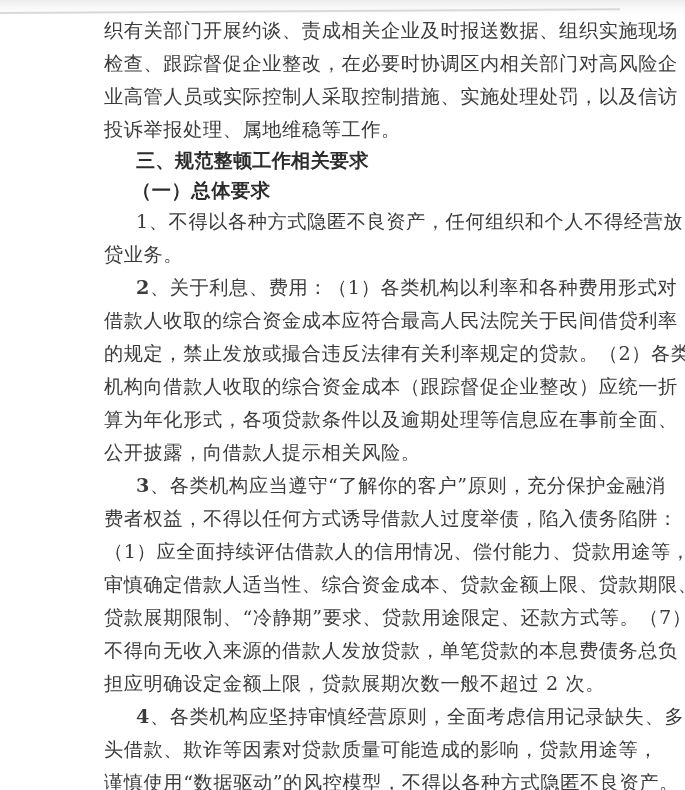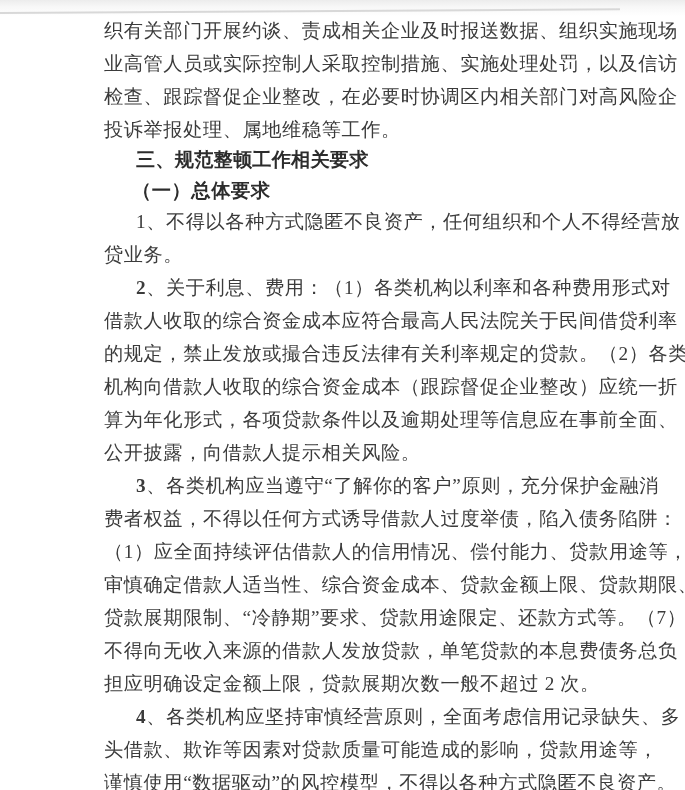--- a/index.html
+++ b/index.html
@@ -40,27 +40,26 @@
       top: 14px;
       width: 482px;
     }
     .line {
       height: 33px;
       line-height: 33px;
       font-size: 19.2px;
       white-space: nowrap;
       letter-spacing: 0.6px;
       color: #3b3b3b;
-      font-family: Liberation Serif, serif;
     }
     .line.indent {
       padding-left: 32px;
     }
     .line.heading {
-      font-family: Liberation Mono, monospace;
+      font-family: Liberation Serif, serif;
       font-weight: bold;
       color: #2c2c2c;
       letter-spacing: 0.2px;
       height: 30px;
       line-height: 30px;
     }
     .line.subheading {
       font-family: Liberation Sans, sans-serif;
       font-weight: bold;
       color: #2c2c2c;
@@ -74,22 +73,22 @@
   </style>
 </head>
 <body>
 
 <div class="top-edge"></div>
 
 <div class="page">
 
   <div>
     <div class="line">织有关部门开展约谈、责成相关企业及时报送数据、组织实施现场</div>
+    <div class="line">检查、跟踪督促企业整改，在必要时协调区内相关部门对高风险企</div>
     <div class="line">业高管人员或实际控制人采取控制措施、实施处理处罚，以及信访</div>
-    <div class="line">检查、跟踪督促企业整改，在必要时协调区内相关部门对高风险企</div>
     <div class="line">投诉举报处理、属地维稳等工作。</div>
   </div>
 
   <div class="line heading indent">三、规范整顿工作相关要求</div>
   <div class="line subheading">（一）总体要求</div>
 
   <div>
     <div class="line indent"><span>1</span><span>、不得以各种方式隐匿不良资产，任何组织和个人不得经营放</span></div>
     <div class="line">贷业务。</div>
   </div>

